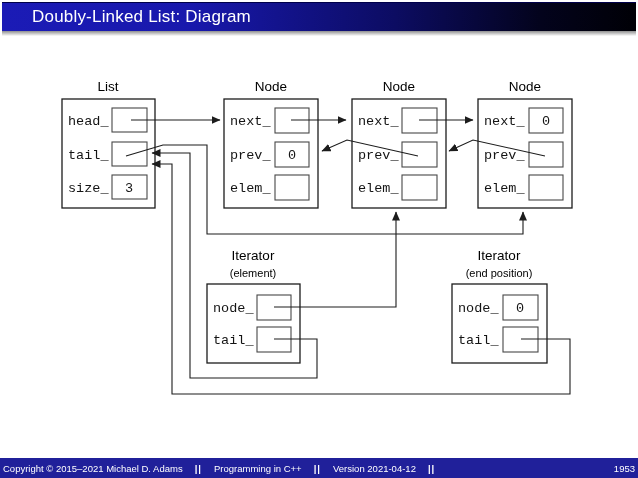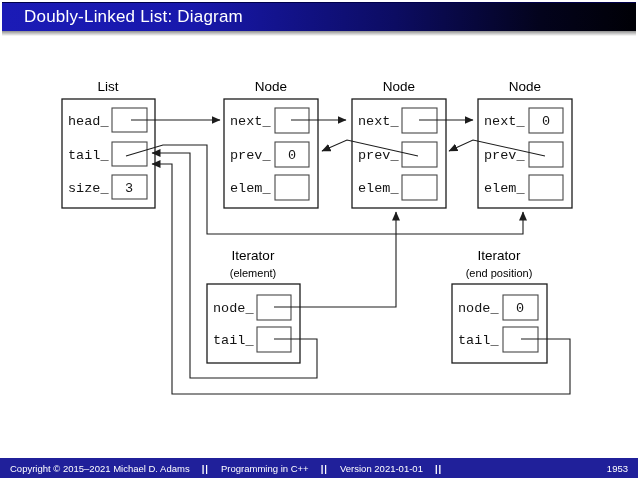--- a/index.html
+++ b/index.html
@@ -1,34 +1,34 @@
 <!DOCTYPE html>
 <html><head>
 <meta charset="utf-8">
 <style>
   html,body{margin:0;padding:0;background:#ffffff;}
   .slide{position:relative;width:638px;height:478px;background:#ffffff;overflow:hidden;
          font-family:"Liberation Sans",sans-serif;}
   .titlebar{position:absolute;left:2px;top:2px;right:2px;height:28px;
             background:linear-gradient(90deg,#1b1bb6 0%,#1818ac 30%,#0c0c62 62%,#03031c 85%,#000006 100%);
             border-top:1px solid #00004a;display:flex;align-items:center;}
-  .titlebar .ttl{color:#ffffff;font-size:17px;padding-left:22px;letter-spacing:.2px;}
+  .titlebar .ttl{color:#ffffff;font-size:17px;padding-left:30px;letter-spacing:.2px;}
   .titlebar-shadow{position:absolute;left:2px;top:31px;right:2px;height:5px;
             background:linear-gradient(#8f8f8f,#fdfdfd);}
   svg.diagram{position:absolute;left:0;top:0;}
   .code{font-family:"Liberation Mono","DejaVu Sans Mono",monospace;font-size:13.5px;fill:#141414;}
   .val{font-family:"Liberation Mono","DejaVu Sans Mono",monospace;font-size:13.5px;fill:#141414;text-anchor:middle;}
   .blabel{font-family:"Liberation Sans",sans-serif;font-size:13.5px;fill:#000;text-anchor:middle;}
   .bsub{font-family:"Liberation Sans",sans-serif;font-size:11px;fill:#000;text-anchor:middle;}
   .outer{fill:none;stroke:#1c1c1c;stroke-width:1.3;}
   .inner{fill:none;stroke:#474747;stroke-width:1.1;}
   .ptr{fill:none;stroke:#1c1c1c;stroke-width:1.1;}
   .footer{position:absolute;left:0;bottom:0;width:100%;height:20px;background:#20209a;
           display:flex;align-items:center;color:#ffffff;font-size:9.5px;
-          padding:0 10px;box-sizing:border-box;margin-top:24px;}
+          padding:0 3px;box-sizing:border-box;margin-top:24px;}
   .footer .sep{font-weight:bold;margin:0 12px;letter-spacing:1px;}
   .footer .spacer{flex:1;}
 </style>
 </head>
 <body>
 
 <div class="slide">
 
   <div class="titlebar">
     <span class="ttl">Doubly-Linked List: Diagram</span>
@@ -107,19 +107,19 @@
     <polyline class="ptr" points="274,307 396,307 396,212" marker-end="url(#arr)"></polyline>
     <polyline class="ptr" points="274,339 317,339 317,378 190,378 190,153 152,153" marker-end="url(#arr)"></polyline>
     <polyline class="ptr" points="521,339 570,339 570,394 172,394 172,164 152,164" marker-end="url(#arr)"></polyline>
   </svg>
 
   <div class="footer">
     <span>Copyright © 2015–2021 Michael D. Adams</span>
     <span class="sep">||</span>
     <span>Programming in C++</span>
     <span class="sep">||</span>
-    <span>Version 2021-01-01</span>
+    <span>Version 2021-04-12</span>
     <span class="sep">||</span>
     <span class="spacer"></span>
     <span>1953</span>
   </div>
 
 </div>
 
 </body></html>

